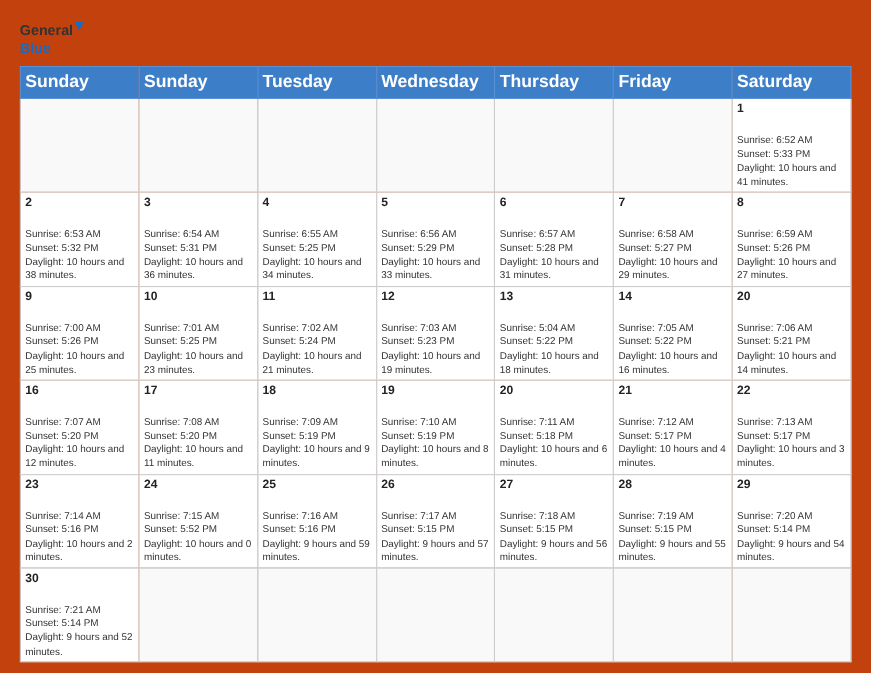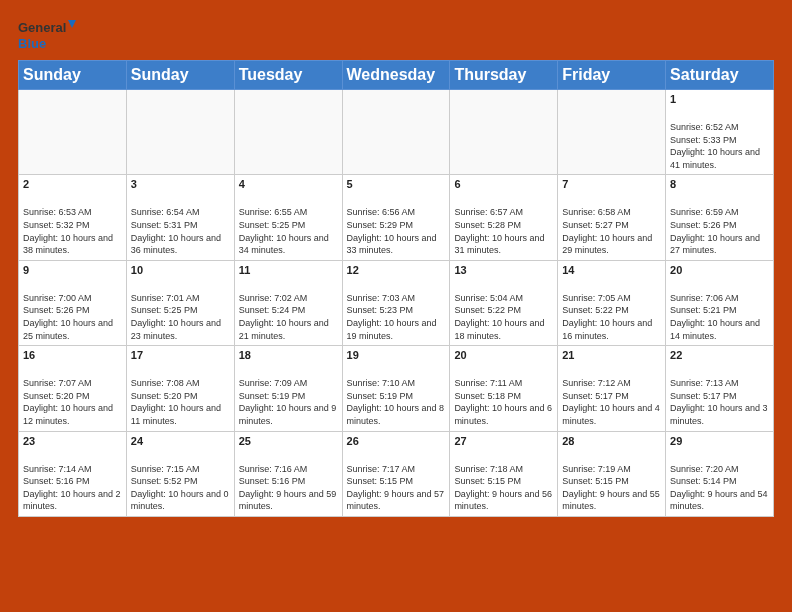--- a/index.html
+++ b/index.html
@@ -327,15 +327,30 @@
 and 55 minutes.</div>
           </td>
           <td>
             <span class="day-number">29</span>
             <div class="day-info">Sunrise: 7:20 AM
 Sunset: 5:14 PM
 Daylight: 9 hours
 and 54 minutes.</div>
           </td>
         </tr>
+        <tr class="last-row">
+          <td>
+            <span class="day-number">30</span>
+            <div class="day-info">Sunrise: 7:21 AM
+Sunset: 5:14 PM
+Daylight: 9 hours
+and 52 minutes.</div>
+          </td>
+          <td class="empty"></td>
+          <td class="empty"></td>
+          <td class="empty"></td>
+          <td class="empty"></td>
+          <td class="empty"></td>
+          <td class="empty"></td>
+        </tr>
       </tbody>
   </table>
 </div>
 
 </body></html>

